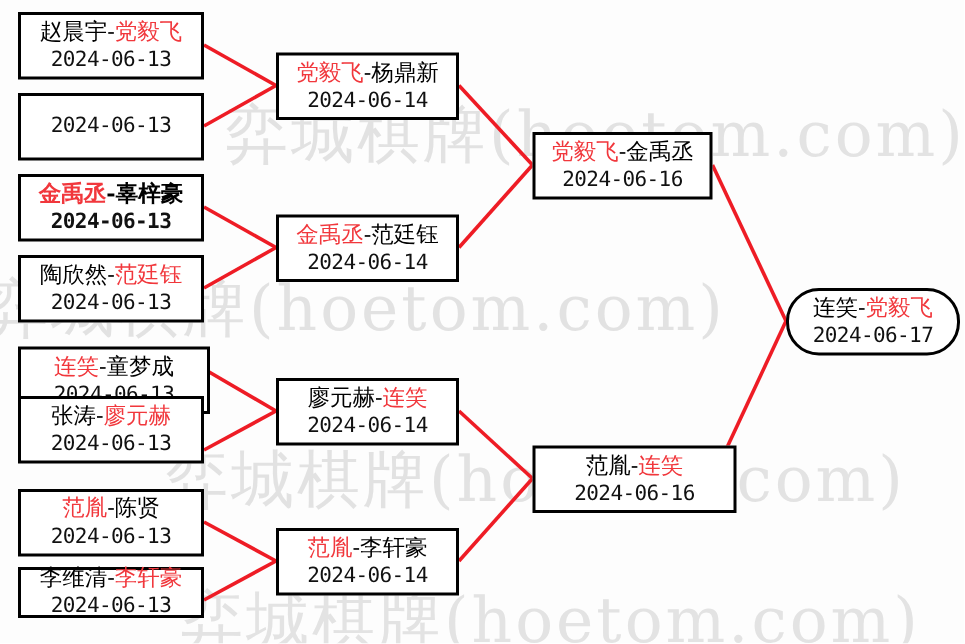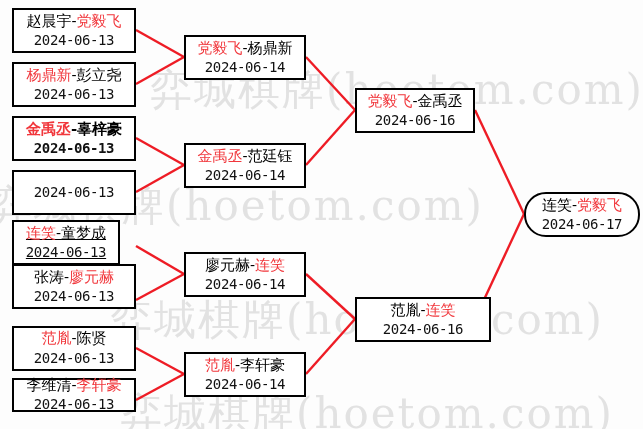--- a/index.html
+++ b/index.html
@@ -105,31 +105,31 @@
       <line x1="475" y1="110" x2="524" y2="214" stroke="#ee1c25" stroke-width="2.4"></line>
       <line x1="475" y1="319" x2="524" y2="214" stroke="#ee1c25" stroke-width="2.4"></line>
     </svg>
 
   <div id="boxes-layer">
       <div class="match-box" style="left: 12px; top: 8px; width: 124px; height: 45px;">
         <div class="match-players"><span class="p-lose">赵晨宇</span><span class="p-sep">-</span><span class="p-win">党毅飞</span></div>
         <div class="match-date">2024-06-13</div>
       </div>
       <div class="match-box" style="left: 12px; top: 62px; width: 124px; height: 45px;">
-        <div class="match-players"><span class="p-win">杨鼎新</span><span class="p-sep">-</span><span class="p-lose">彭立尧</span></div>
         <div class="match-date">2024-06-13</div>
       </div>
       <div class="match-box" style="left: 12px; top: 116px; width: 124px; height: 45px; font-weight: bold;">
         <div class="match-players"><span class="p-win">金禹丞</span><span class="p-sep">-</span><span class="p-lose">辜梓豪</span></div>
         <div class="match-date">2024-06-13</div>
       </div>
       <div class="match-box" style="left: 12px; top: 170px; width: 124px; height: 45px;">
+        <div class="match-players"><span class="p-lose">陶欣然</span><span class="p-sep">-</span><span class="p-win">范廷钰</span></div>
         <div class="match-date">2024-06-13</div>
       </div>
-      <div class="match-box" style="left: 12px; top: 220px; width: 108px; height: 45px; text-decoration: underline;">
+      <div class="match-box" style="left: 12px; top: 231px; width: 128px; height: 45px;">
         <div class="match-players"><span class="p-win">连笑</span><span class="p-sep">-</span><span class="p-lose">童梦成</span></div>
         <div class="match-date">2024-06-13</div>
       </div>
       <div class="match-box" style="left: 12px; top: 264px; width: 124px; height: 45px;">
         <div class="match-players"><span class="p-lose">张涛</span><span class="p-sep">-</span><span class="p-win">廖元赫</span></div>
         <div class="match-date">2024-06-13</div>
       </div>
       <div class="match-box" style="left: 12px; top: 326px; width: 124px; height: 45px; justify-content: space-between;">
         <div class="match-players"><span class="p-win">范胤</span><span class="p-sep">-</span><span class="p-lose">陈贤</span></div>
         <div class="match-date">2024-06-13</div>

